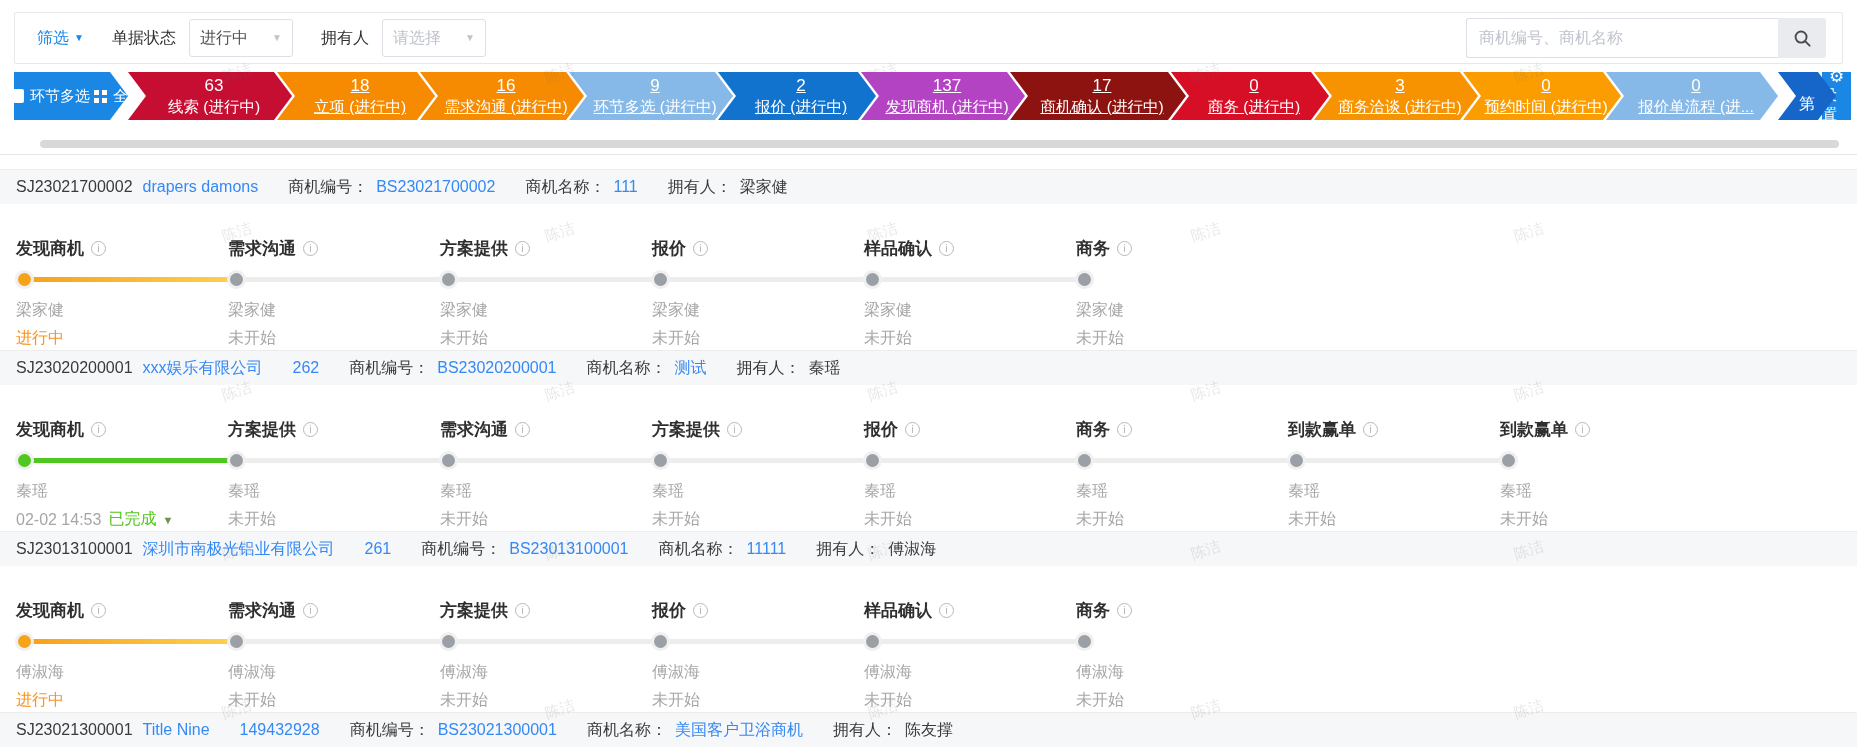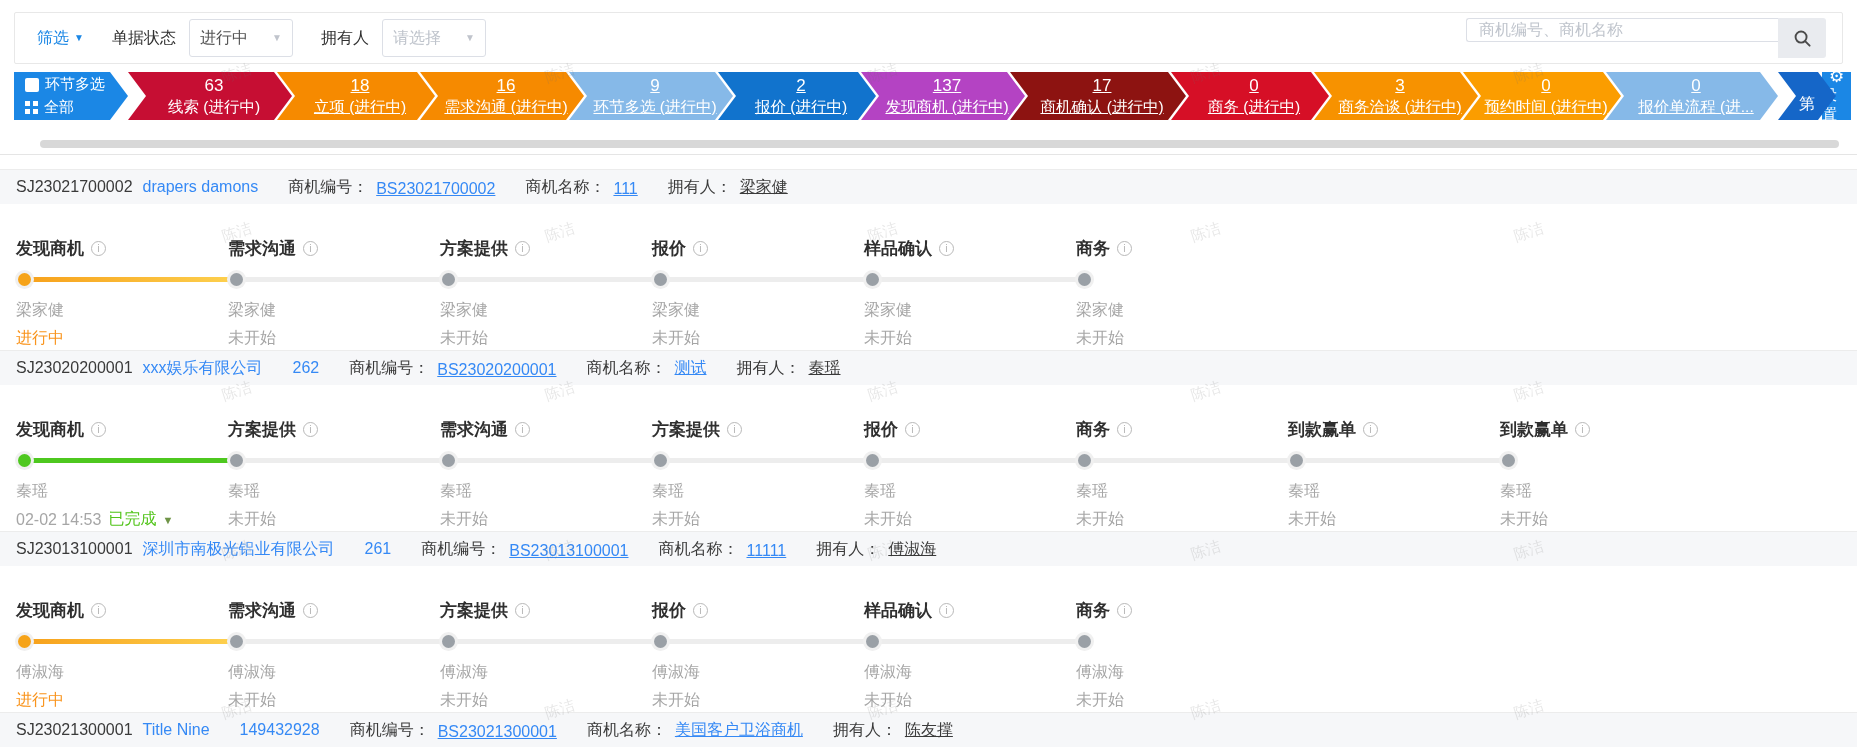--- a/index.html
+++ b/index.html
@@ -21,38 +21,38 @@
   .caret { font-size:10px; line-height:1; }
   .caret.blue { color:#1b87e5; }
   .fb-label { font-size:16px; color:#303030; margin-left:28px; }
   .select { margin-left:13px; width:104px; height:38px; border:1px solid #dcdfe6; border-radius:3px;
     display:flex; align-items:center; justify-content:space-between; padding:0 10px; cursor:pointer; background:#fff; }
   .select .sel-text { font-size:16px; color:#555; }
   .select.placeholder .sel-text { color:#bfc4cc; }
   .select .caret { color:#c0c4cc; }
   .spacer { flex:1; }
   .search-wrap { display:flex; align-items:stretch; }
-  .search-input { width:312px; height:24px; border:1px solid #dcdfe6; border-right:none;
+  .search-input { width:312px; height:40px; border:1px solid #dcdfe6; border-right:none;
     border-radius:3px 0 0 3px; padding:0 12px; font-size:16px; color:#333; outline:none;
     font-family:inherit; }
   .search-input::placeholder { color:#bfc4cc; }
   .search-btn { width:48px; height:40px; background:#e9ebef; border:none; border-radius:0 3px 3px 0;
     display:flex; align-items:center; justify-content:center; cursor:pointer; }
 
   
   .funnel { margin-top:8px; height:48px; display:flex; align-items:stretch;
     padding:0 6px 0 14px; background:#fff; position:relative; }
   .chev { flex:0 0 auto; clip-path:polygon(0 0, calc(100% - 18px) 0, 100% 50%, calc(100% - 18px) 100%, 0 100%, 18px 50%); }
   .chev + .chev { margin-left:-15px;text-decoration:underline; }
   .chev-first { clip-path:polygon(0 0, calc(100% - 18px) 0, 100% 50%, calc(100% - 18px) 100%, 0 100%); }
   .seg { color:#fff; display:flex; flex-direction:column; justify-content:center;
     text-align:center; line-height:1.3; padding:0 10px 0 18px; overflow:hidden; }
   .seg-count { font-size:17px; }
   .seg-label { font-size:15.5px; white-space:nowrap; }
-  .multi-seg { width:114px; background:#1b87e5; color:#fff; display:flex; flex-direction:column;
+  .multi-seg { width:114px; background:#1b87e5; color:#fff; display:flex; flex-direction:row;
     justify-content:center; gap:4px; padding-left:11px; font-size:15px; }
   .ms-line { display:flex; align-items:center; gap:6px; white-space:nowrap; }
   .cb { width:14px; height:14px; background:#fff; border-radius:2px; flex:0 0 auto; }
   .grid-icon { width:13px; height:13px; flex:0 0 auto;
     background-image:linear-gradient(#fff,#fff),linear-gradient(#fff,#fff),linear-gradient(#fff,#fff),linear-gradient(#fff,#fff);
     background-size:5px 5px; background-position:0 0,8px 0,0 8px,8px 8px; background-repeat:no-repeat; }
   .seg-trunc { width:58px; background:#1566c8; color:#fff; display:flex; align-items:flex-end;
     justify-content:center; padding-bottom:5px; font-size:16px; position:relative; z-index:3; }
   .settings { width:57px; margin-left:-14px; background:#1b87e5; color:#fff; display:flex;
     flex-direction:column; align-items:center; justify-content:center; gap:0; cursor:pointer; }
@@ -65,23 +65,23 @@
   .main-div { margin-top:6px; border-top:1px solid #e5e5e5; }
 
   
   #records .rec:first-child { margin-top:14px; }
   .rec-head { height:35px; background:#f6f7f9; border-top:1px solid #ececec;
     display:flex; align-items:center; padding:0 16px; font-size:16px; white-space:nowrap; }
   .rh-id { color:#3a3a3a; }
   .rh-link { color:#3589f5; text-decoration:none; cursor:pointer; }
   .rh-company { margin-left:10px; }
   .rh-count { margin-left:30px; }
-  .rh-group { margin-left:30px; display:flex; align-items:flex-end; }
+  .rh-group { margin-left:30px; display:flex; align-items:center; }
   .rh-label { color:#3a3a3a; }
-  .rh-group .rh-link, .rh-value { margin-left:8px;text-decoration:underline; }
+  .rh-group .rh-link, .rh-value { margin-left:8px; }
   .rh-value { color:#3a3a3a; }
 
   .rec-stages { display:flex; padding:33px 0 0 16px; height:146px; }
   .stage { flex:0 0 212px; width:212px; position:relative; }
   .stage-title { font-size:17px; font-weight:bold; color:#2f2f2f; display:flex; align-items:center; gap:7px; }
   .info-icon { width:15px; height:15px; border:1px solid #b9b9b9; border-radius:50%;
     color:#b9b9b9; font-size:11px; line-height:13px; text-align:center; font-weight:normal;
     font-style:normal; cursor:pointer; flex:0 0 auto; }
   .track { position:relative; height:14px; margin-top:13px; }
   .dot { position:absolute; left:2px; top:0; width:13px; height:13px; border-radius:50%;

